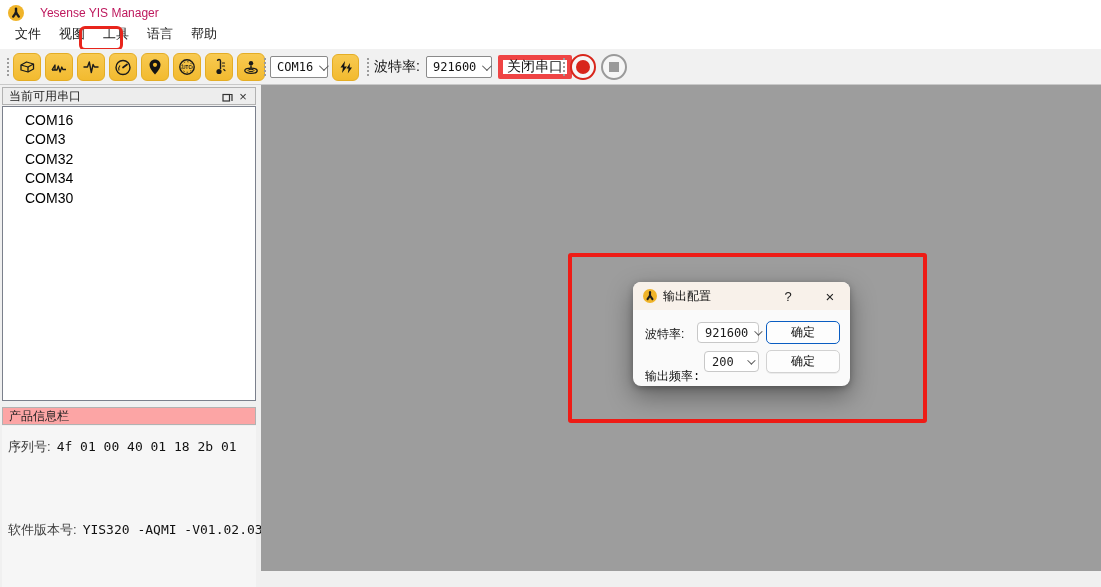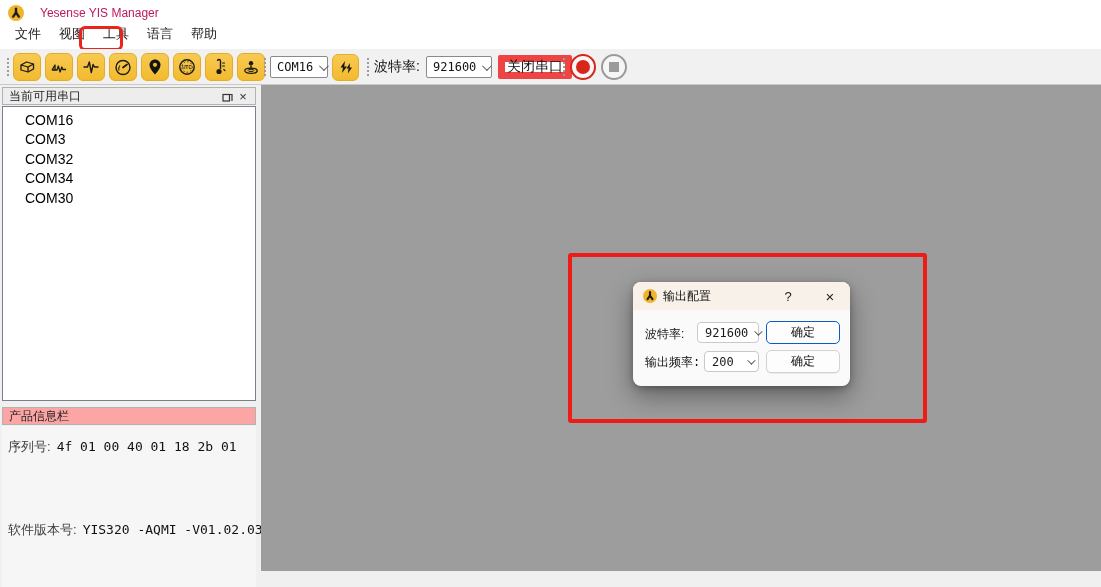--- a/index.html
+++ b/index.html
@@ -27,21 +27,21 @@
     background:linear-gradient(#f8ca52,#f2ba2f); border:1px solid #e4ad25;
     display:flex; align-items:center; justify-content:center; }
   .tb-btn svg { display:block; }
   .combo { position:absolute; background:#ffffff; border:1px solid #8a8a8a; border-radius:2px;
     display:flex; align-items:center; font-family:"DejaVu Sans Mono","Liberation Mono",monospace;
     font-size:12px; padding:0 4px 0 6px; color:#111; }
   .combo .spacer { flex:1; }
   .chev { width:7px; height:7px; border-right:1.6px solid #5a5a5a; border-bottom:1.6px solid #5a5a5a;
     transform:rotate(45deg) translateY(-2px); flex:0 0 auto; margin-left:6px; }
   .tb-label { position:absolute; top:0; height:36px; display:flex; align-items:center; font-size:14px; color:#111; }
-  .push-btn { position:absolute; background:#ffffff; border:7px solid #ef4444; border-radius:2px;
+  .push-btn { position:absolute; background:#ffffff; border:5px solid #ef4444; border-radius:2px;
     font-size:14px; color:#111; display:flex; align-items:center; justify-content:center; }
   .round-btn { position:absolute; top:5px; width:26px; height:26px; border-radius:50%; background:#f6f6f6;
     display:flex; align-items:center; justify-content:center; }
   .rec { border:2px solid #d8261b; }
   .rec .dot { width:14px; height:14px; border-radius:50%; background:#d8261b; }
   .stp { border:2px solid #9a9a9a; }
   .stp .sq { width:10px; height:10px; background:#9a9a9a; }
   
   .dock-header { position:absolute; left:2px; width:254px; height:18px; border:1px solid #b2b2b2;
     display:flex; align-items:center; font-size:12px; color:#222; padding:0 4px 0 6px; }
@@ -246,21 +246,21 @@
       </div>
 
       <span class="dlg-row-label" style="top:44px;">波特率:</span>
       <div class="dlg-combo" style="left:64px; top:40px; width:62px;">
         <span>921600</span>
         <span class="spacer"></span>
           <span class="chev"></span>
       </div>
       <div class="dlg-btn primary" style="top:39px;">确定</div>
 
-      <span class="dlg-row-label" style="top:72px;font-family:Liberation Mono, monospace;">输出频率:</span>
+      <span class="dlg-row-label" style="top:86px;font-family:Liberation Mono, monospace;">输出频率:</span>
       <div class="dlg-combo" style="left:71px; top:69px; width:55px;">
         <span>200</span>
         <span class="spacer"></span>
           <span class="chev"></span>
       </div>
       <div class="dlg-btn secondary" style="top:68px;">确定</div>
     </div>
   </div>
 
 </div>

